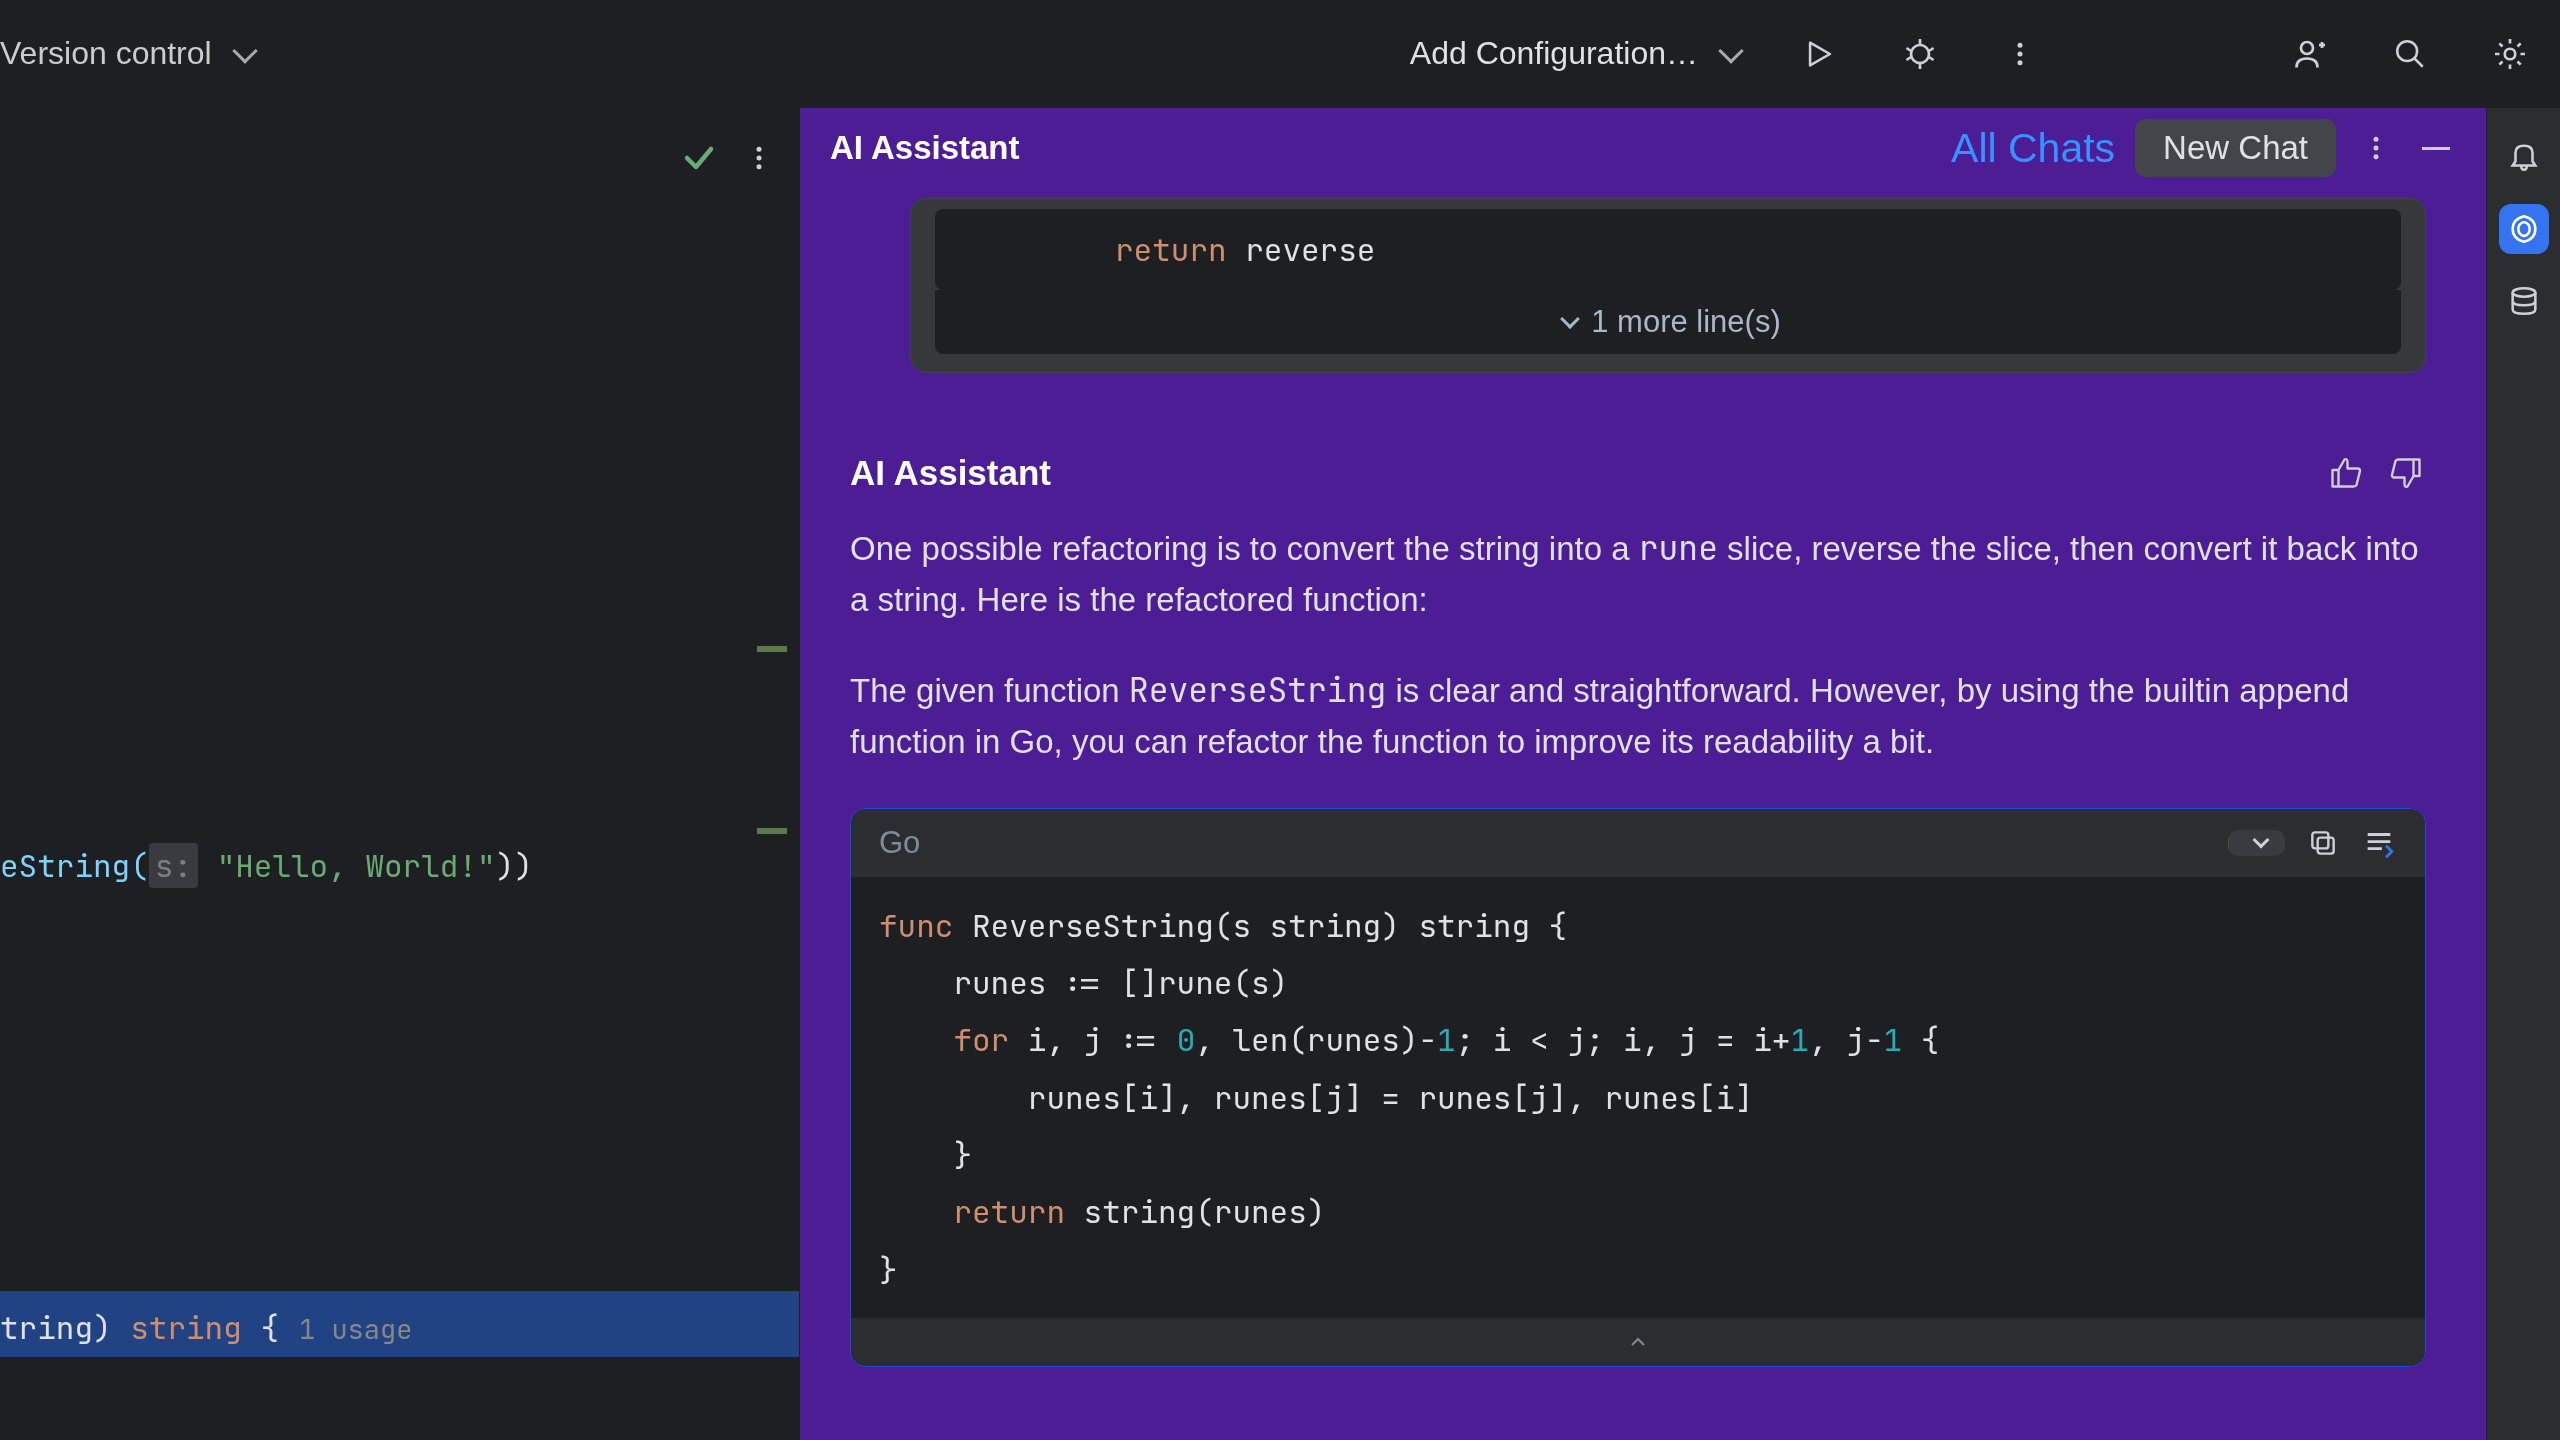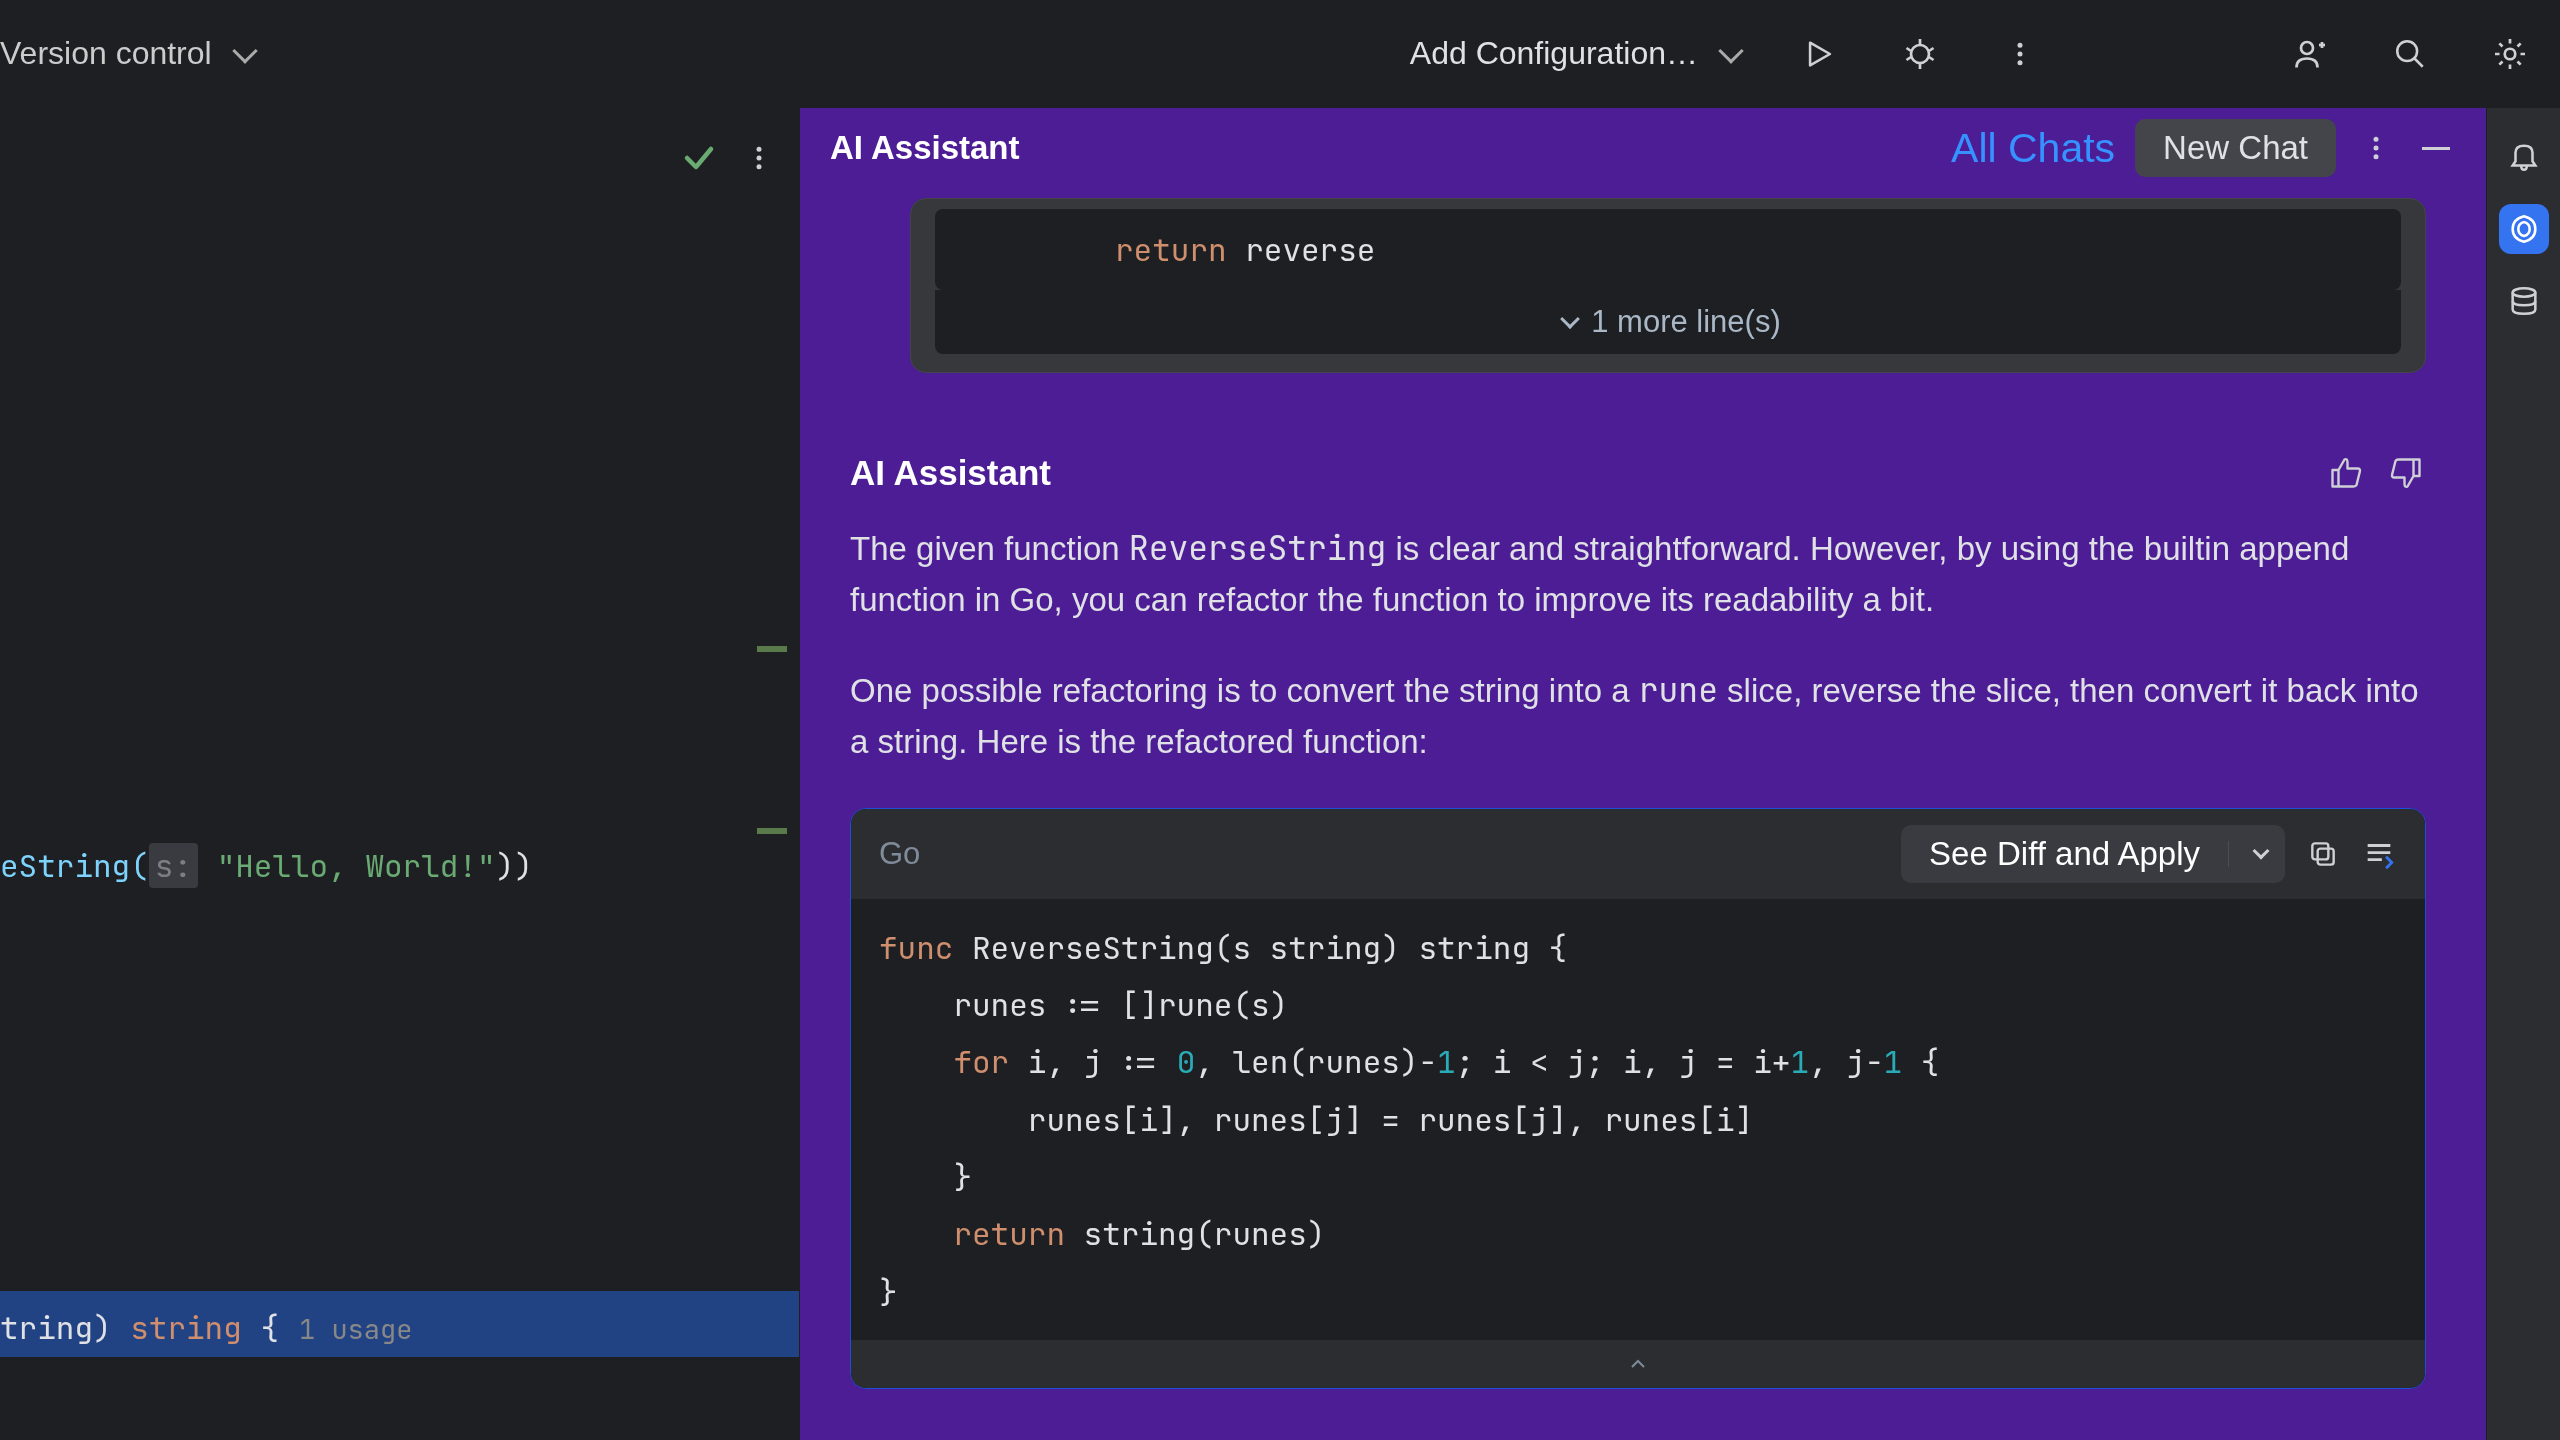--- a/index.html
+++ b/index.html
@@ -427,29 +427,28 @@
             <svg width="36" height="36" viewBox="0 0 24 24">
                 <path d="M7 10 L7 21 L3 21 L3 10 Z M7 10 L11 3 Q13 2 13 5 L13 9 L20 9 Q22 9 21 12 L19 20 Q18.5 21 17 21 L7 21" fill="none" stroke="currentColor" stroke-width="1.6" stroke-linejoin="round"></path>
               </svg>
           </div>
           <div class="icon-btn" style="margin-left:20px;">
             <svg width="36" height="36" viewBox="0 0 24 24">
                 <path d="M17 14 L17 3 L21 3 L21 14 Z M17 14 L13 21 Q11 22 11 19 L11 15 L4 15 Q2 15 3 12 L5 4 Q5.5 3 7 3 L17 3" fill="none" stroke="currentColor" stroke-width="1.6" stroke-linejoin="round"></path>
               </svg>
           </div>
         </div>
+        <p class="ai-para"><span>One possible refactoring is to convert the string into a </span><span class="inline-code">rune</span><span> slice, reverse the slice, then convert it back into a string. Here is the refactored function:</span></p>
         <p class="ai-para"><span>The given function </span><span class="inline-code">ReverseString</span><span> is clear and straightforward. However, by using the builtin append function in Go, you can refactor the function to improve its readability a bit.</span></p>
-        <p class="ai-para"><span>One possible refactoring is to convert the string into a </span><span class="inline-code">rune</span><span> slice, reverse the slice, then convert it back into a string. Here is the refactored function:</span></p>
 
         <div class="code-block">
           <div class="code-block-head">
             <div class="code-lang">Go</div>
             <div class="spacer"></div>
             <div class="apply-group">
-              <div class="apply-btn">See Diff and Apply</div>
               <div class="apply-chev">
                 <span class="chevron-down" style="width:12px;height:12px;border-color:#ced0d6;"></span>
               </div>
             </div>
             <div class="head-icon">
               <svg width="32" height="32" viewBox="0 0 24 24">
                   <rect x="8" y="8" width="12" height="12" rx="2" fill="none" stroke="currentColor" stroke-width="1.8"></rect>
                   <rect x="4" y="4" width="12" height="12" rx="2" fill="none" stroke="currentColor" stroke-width="1.8"></rect>
                 </svg>
             </div>

